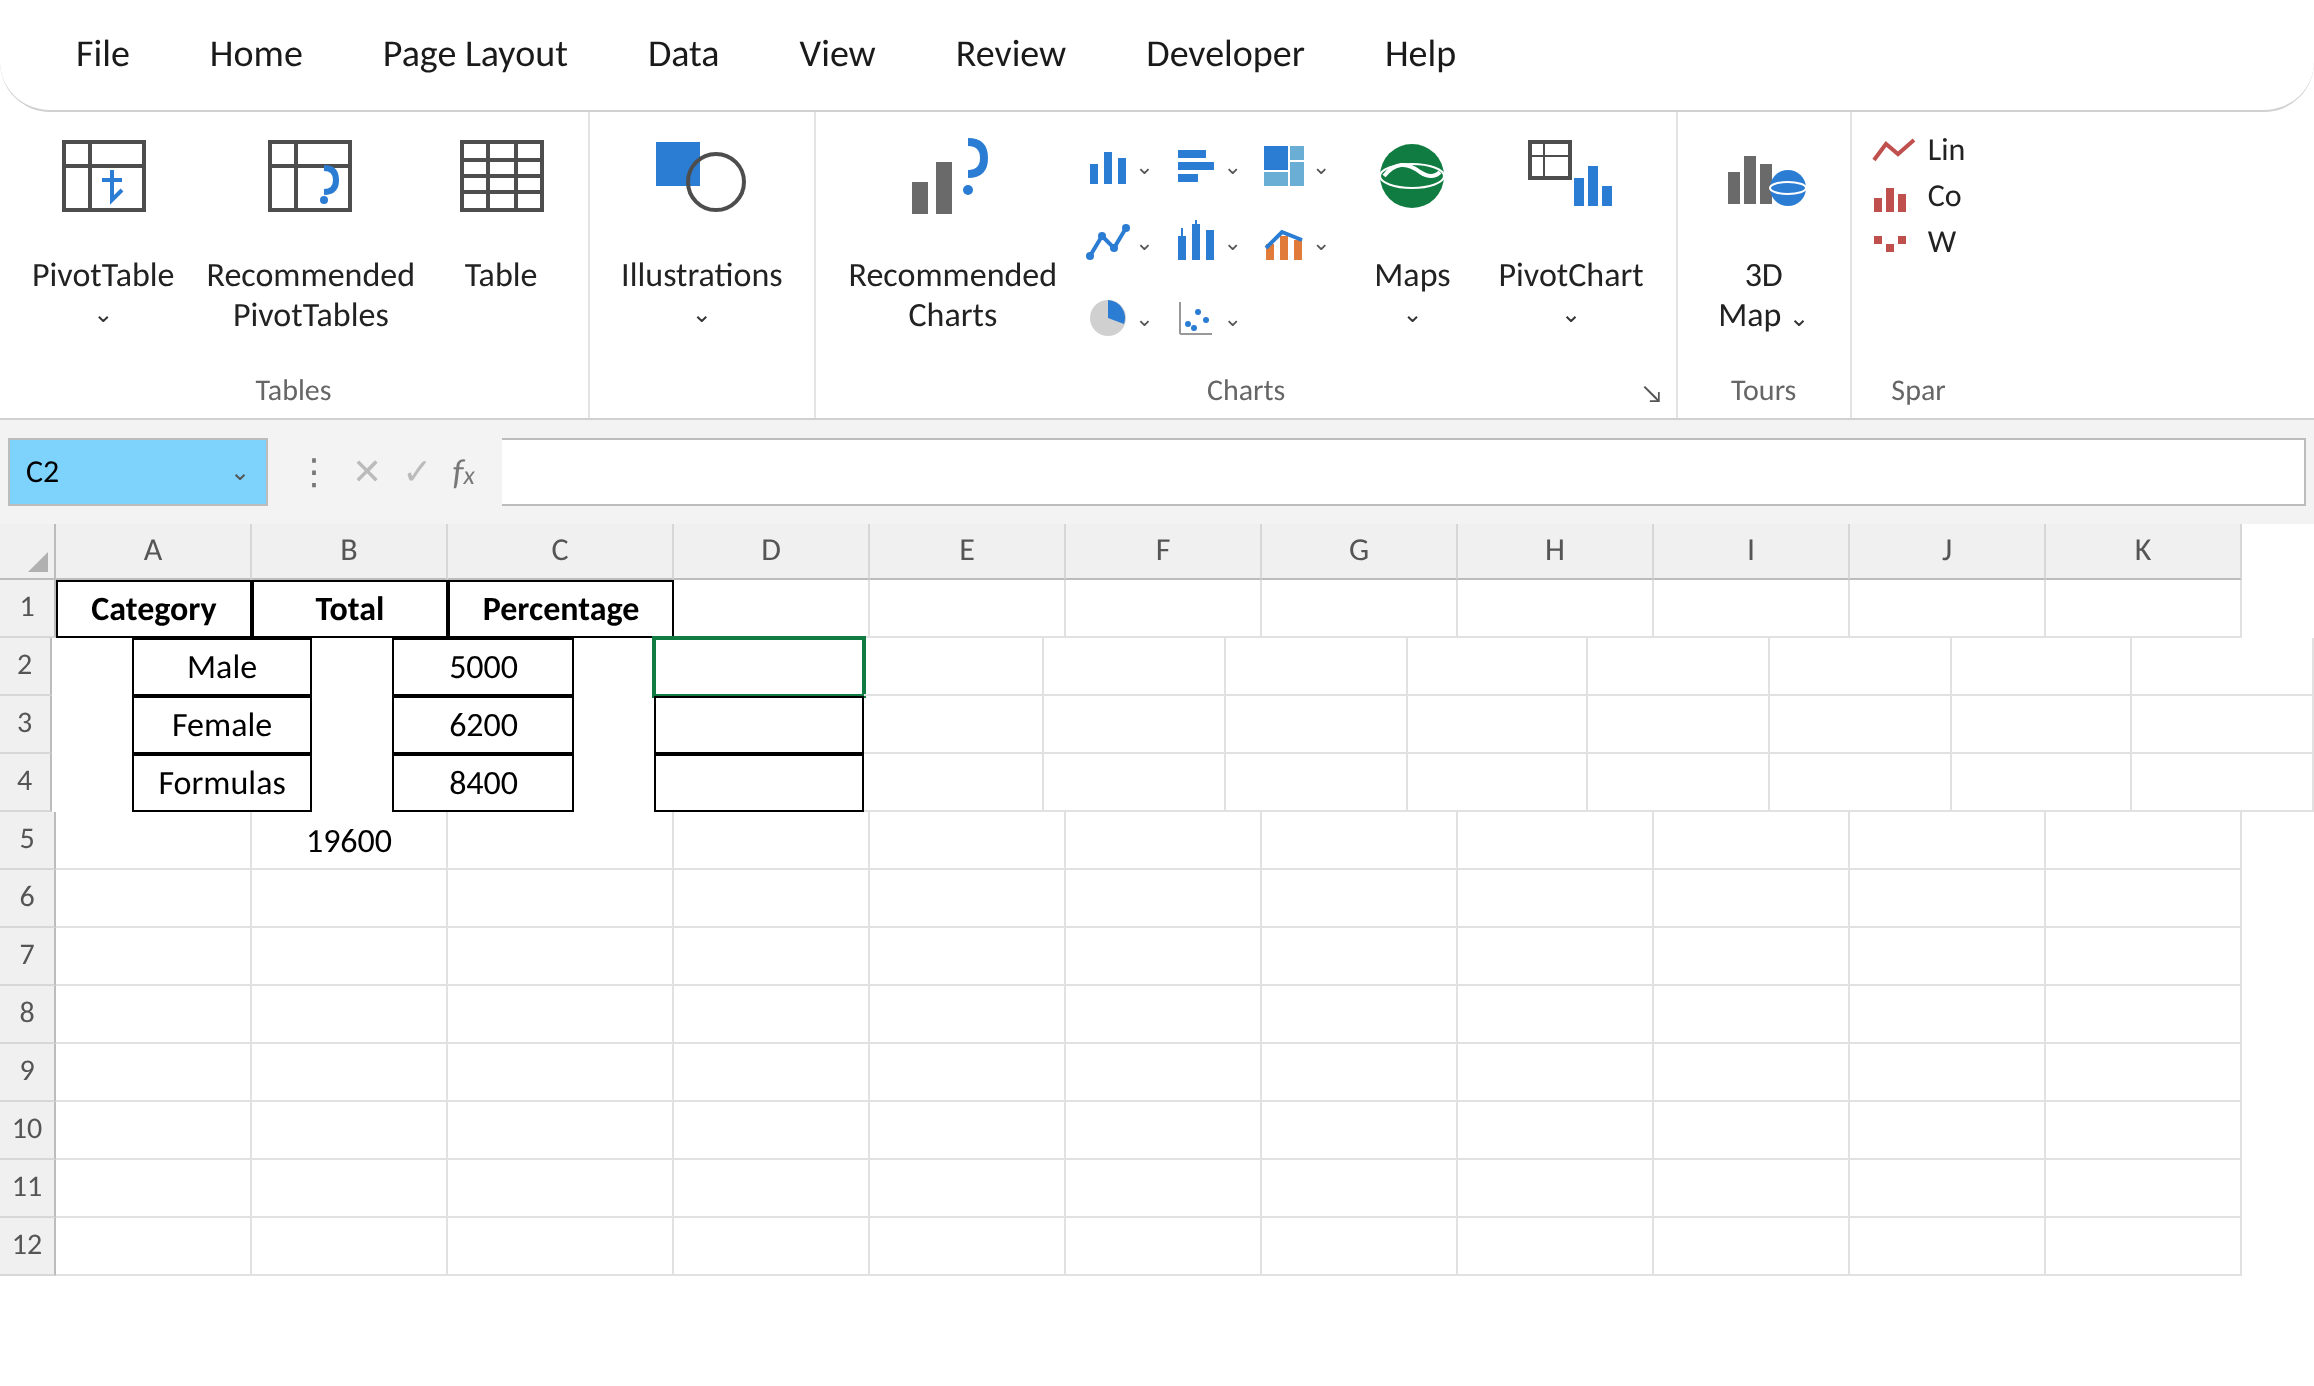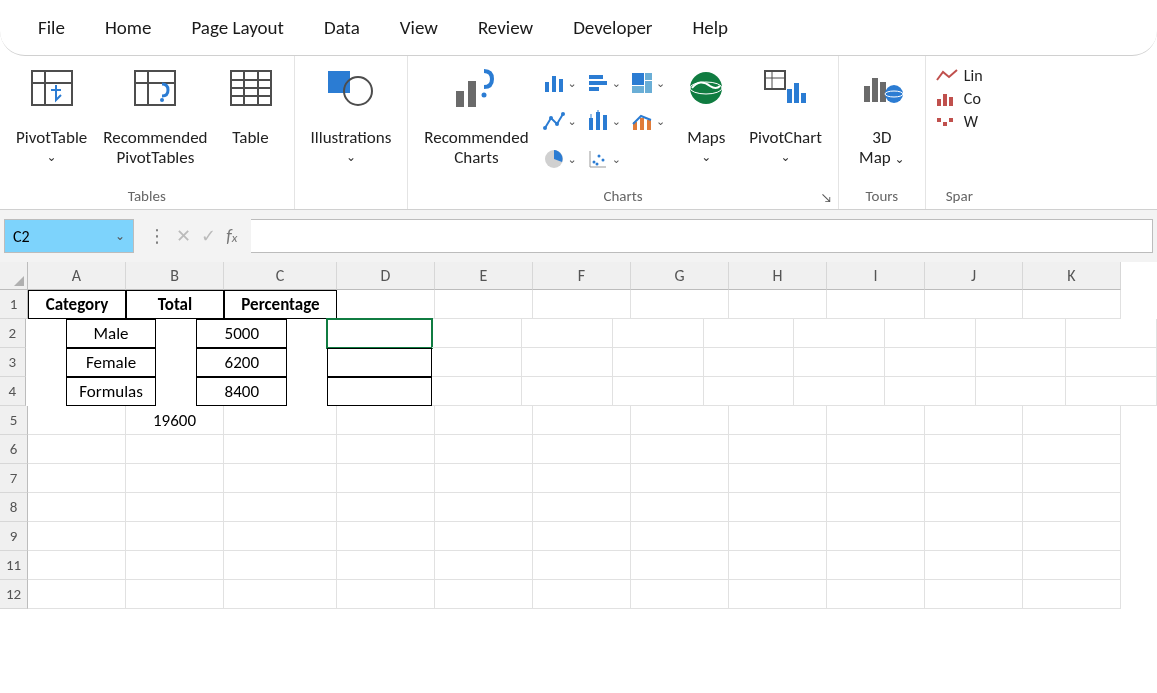--- a/index.html
+++ b/index.html
@@ -452,20 +452,34 @@
         <div class="cell"></div>
         <div class="cell"></div>
         <div class="cell"></div>
         <div class="cell"></div>
         <div class="cell"></div>
         <div class="cell"></div>
         <div class="cell"></div>
         <div class="cell"></div>
       </div>
       <div class="row">
+        <div class="rh">10</div>
+        <div class="cell"></div>
+        <div class="cell"></div>
+        <div class="cell wide"></div>
+        <div class="cell"></div>
+        <div class="cell"></div>
+        <div class="cell"></div>
+        <div class="cell"></div>
+        <div class="cell"></div>
+        <div class="cell"></div>
+        <div class="cell"></div>
+        <div class="cell"></div>
+      </div>
+      <div class="row">
         <div class="rh">11</div>
         <div class="cell"></div>
         <div class="cell"></div>
         <div class="cell wide"></div>
         <div class="cell"></div>
         <div class="cell"></div>
         <div class="cell"></div>
         <div class="cell"></div>
         <div class="cell"></div>
         <div class="cell"></div>

